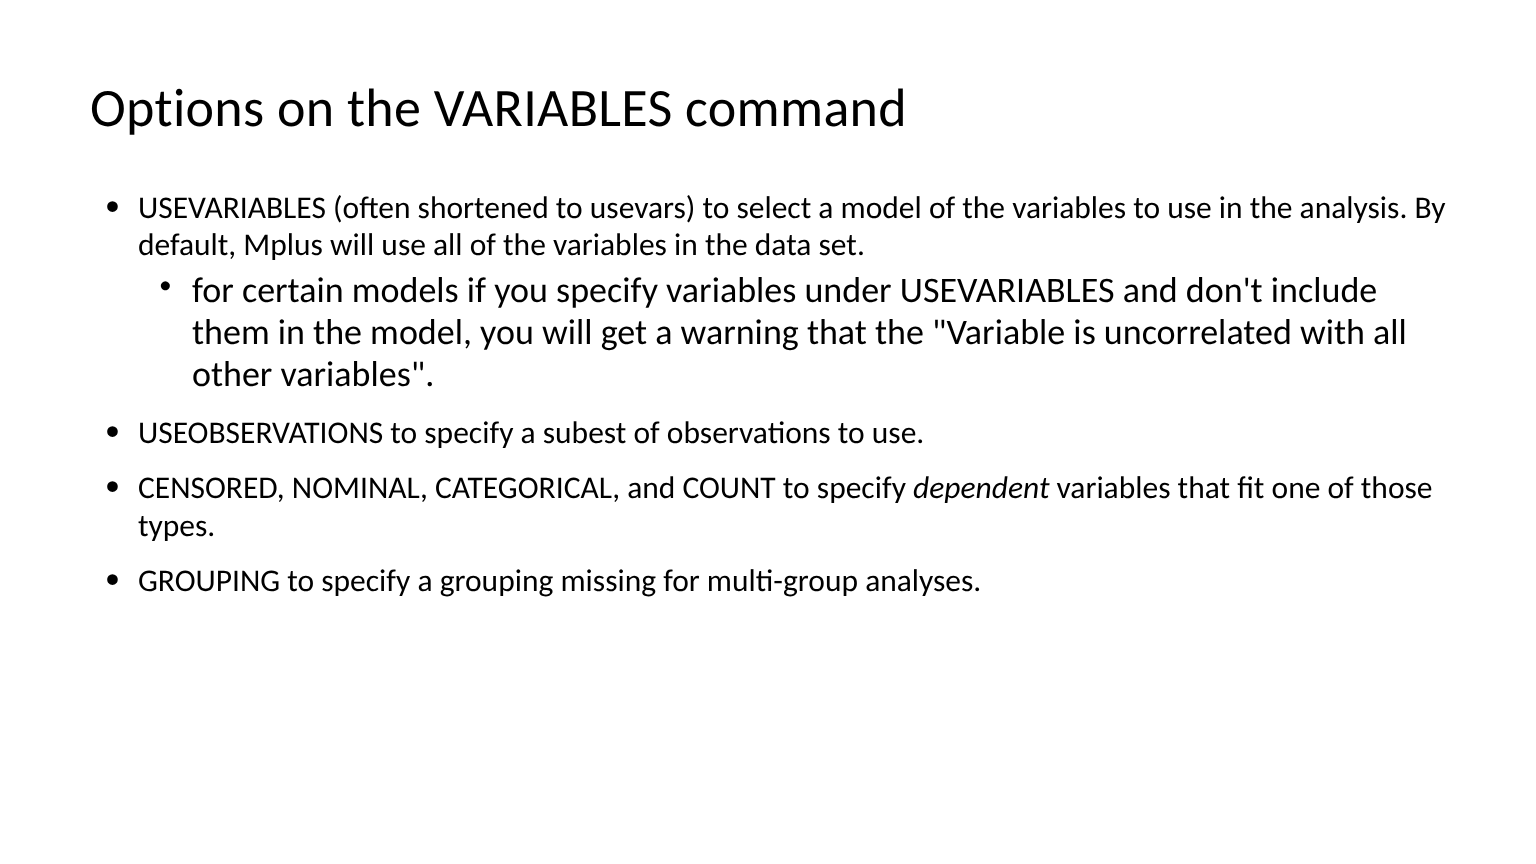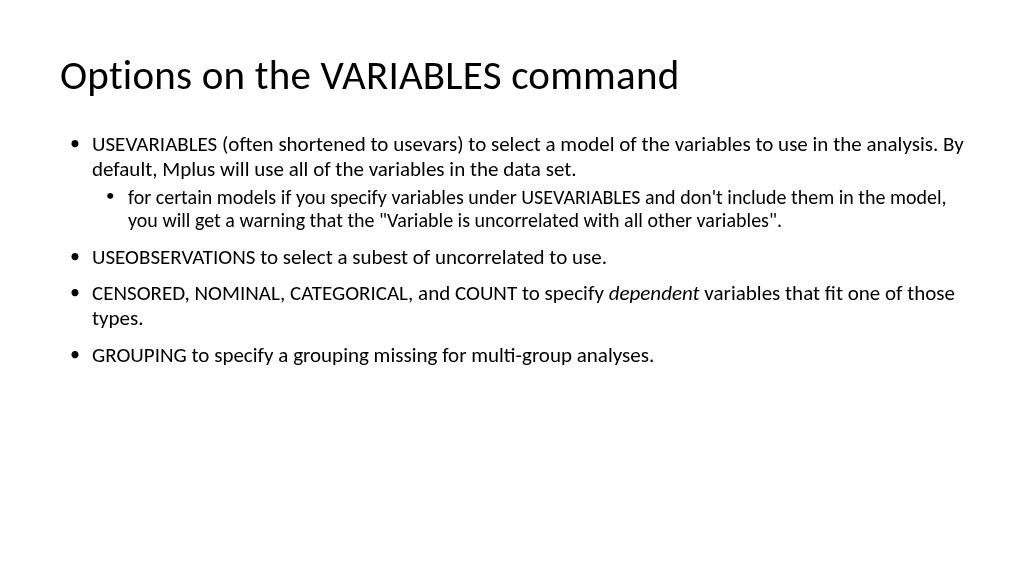--- a/index.html
+++ b/index.html
@@ -10,21 +10,21 @@
     body {
       width: 1024px;
       height: 576px;
       background: #ffffff;
       font-family: Calibri, "Segoe UI", Arial, sans-serif;
       color: #000000;
       padding: 50px 60px 40px 60px;
       overflow: hidden;
     }
     .slide-title {
-      font-size: 41px;
+      font-size: 36px;
       font-weight: 400;
       margin-bottom: 32px;
       letter-spacing: 0.2px;
     }
     .outer-list {
       list-style: none;
       padding-left: 28px;
     }
     .outer-list > li {
       position: relative;
@@ -40,21 +40,21 @@
       top: 0;
       font-size: 20px;
     }
     .inner-list {
       list-style: none;
       padding-left: 32px;
       margin-top: 4px;
     }
     .inner-list > li {
       position: relative;
-      font-size: 20px;
+      font-size: 24px;
       line-height: 1.18;
       padding-left: 4px;
     }
     .inner-list > li::before {
       content: "•";
       position: absolute;
       left: -18px;
       top: 0;
       font-size: 17px;
     }
@@ -71,21 +71,21 @@
 <ul class="outer-list">
   <li>
     <span>USEVARIABLES (often shortened to usevars) to select a model of the variables to use in the analysis.  By default, Mplus will use all of the variables in the data set.</span>
     <ul class="inner-list">
       <li>
         <span>for certain models if you specify variables under USEVARIABLES and don't include them in the model, you will get a warning that the "Variable is uncorrelated with all other variables".</span>
       </li>
     </ul>
   </li>
   <li>
-    <span>USEOBSERVATIONS to select a subest of uncorrelated to use.</span>
+    <span>USEOBSERVATIONS to specify a subest of observations to use.</span>
   </li>
   <li>
     <span>CENSORED, NOMINAL, CATEGORICAL, and COUNT to specify </span><span class="emph">dependent</span><span> variables that fit one of those types.</span>
   </li>
   <li>
     <span>GROUPING to specify a grouping missing for multi-group analyses.</span>
   </li>
 </ul>
 
 </body></html>

